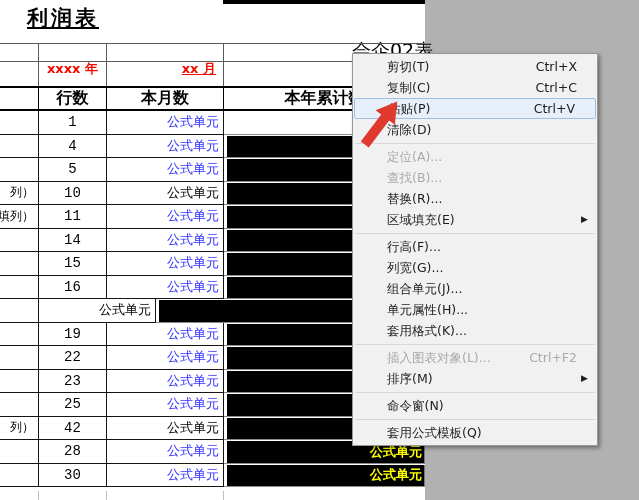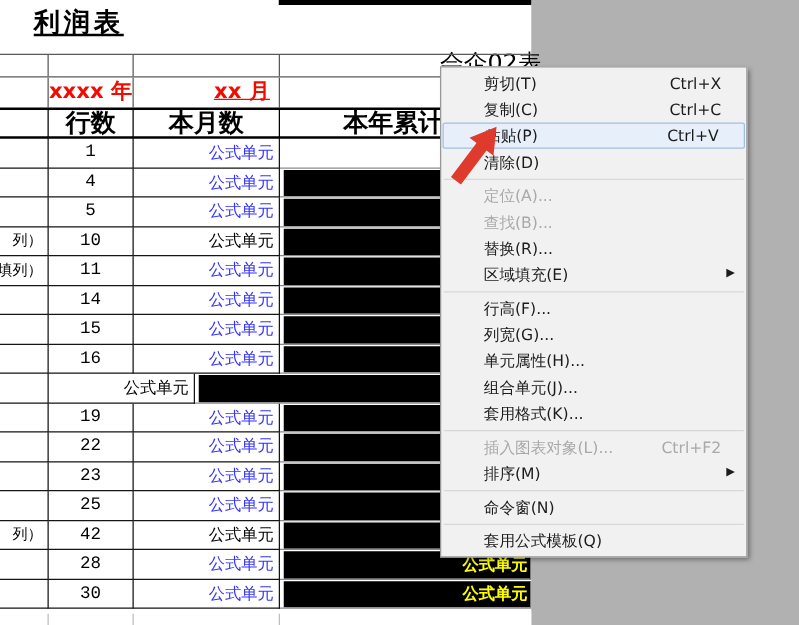--- a/index.html
+++ b/index.html
@@ -17,28 +17,28 @@
   }
   .doccode { position:absolute; left:352px; top:38px; width:72px; font-size:19px; text-align:left; white-space:nowrap; }
 
   
   .upper { position:absolute; left:0; top:43px; width:425px; }
   .urow { display:flex; border-top:1px solid #5a5a5a; }
   .urow.r1 { height:18px; }
   .urow.r2 { height:25px; align-items:flex-end; }
   .ucell { height:100%; border-right:1px solid #5a5a5a; display:flex; align-items:flex-end; }
   .ucell.a { width:39px; } .ucell.b { width:68px; } .ucell.c { width:117px; } .ucell.d { width:201px; border-right:none; }
-  .datetext { font-size:17px; font-weight:bold; color:#f20c00; white-space:nowrap; padding-bottom:2px; }
+  .datetext { font-size:13px; font-weight:bold; color:#f20c00; white-space:nowrap; padding-bottom:8px; }
   .ucell.b .datetext { margin:0 auto; }
   .ucell.c .datetext { margin-left:auto; padding-right:7px;text-decoration:underline; }
 
   
   .thead { position:absolute; left:0; top:86px; width:425px; height:25px; display:flex; border-top:2px solid #000; }
   .th { border-bottom:2.5px solid #000; border-right:1.5px solid #000; height:100%;
-        font-size:20px; font-weight:bold; display:flex; align-items:center; justify-content:center; }
+        font-size:16px; font-weight:bold; display:flex; align-items:center; justify-content:center; }
   .th.a { width:39px; border-left:none; } .th.b { width:68px; } .th.c { width:117px; } .th.d { width:201px; border-right:none; }
 
   
   .tbody { position:absolute; left:0; top:111px; width:425px; }
   .tr { display:flex; height:23.5px; }
   .td { height:100%; border-right:1.5px solid #151515; border-bottom:1.5px solid #151515;
         display:flex; align-items:center; overflow:hidden; position:relative; }
   .td.a { width:39px; }
   .td.b { width:68px; justify-content:center; font-family:"Liberation Mono","DejaVu Sans Mono",monospace; font-size:14px; }
   .td.c { width:117px; justify-content:flex-end; padding-right:4px; font-size:13px; }
@@ -255,22 +255,22 @@
     <div class="mi hl">粘贴(P)<span class="sc">Ctrl+V</span></div>
     <div class="mi">清除(D)</div>
     <div class="sep"></div>
     <div class="mi disabled">定位(A)...</div>
     <div class="mi disabled">查找(B)...</div>
     <div class="mi">替换(R)...</div>
     <div class="mi">区域填充(E)<span class="sub">▶</span></div>
     <div class="sep"></div>
     <div class="mi">行高(F)...</div>
     <div class="mi">列宽(G)...</div>
+    <div class="mi">组合单元(J)...</div>
     <div class="mi">单元属性(H)...</div>
-    <div class="mi">组合单元(J)...</div>
     <div class="mi">套用格式(K)...</div>
     <div class="sep"></div>
     <div class="mi disabled">插入图表对象(L)...<span class="sc">Ctrl+F2</span></div>
     <div class="mi">排序(M)<span class="sub">▶</span></div>
     <div class="sep"></div>
     <div class="mi">命令窗(N)</div>
     <div class="sep"></div>
     <div class="mi">套用公式模板(Q)</div>
   </div>
 

